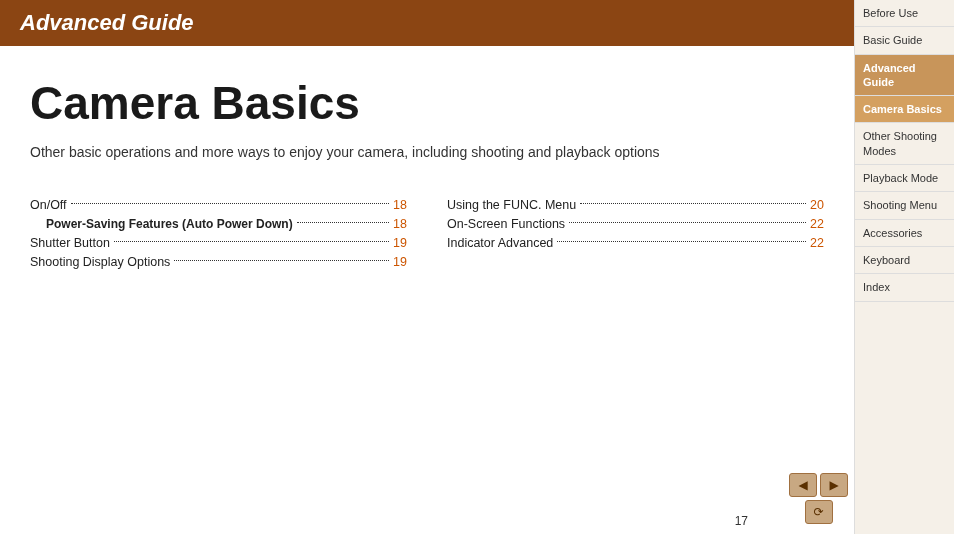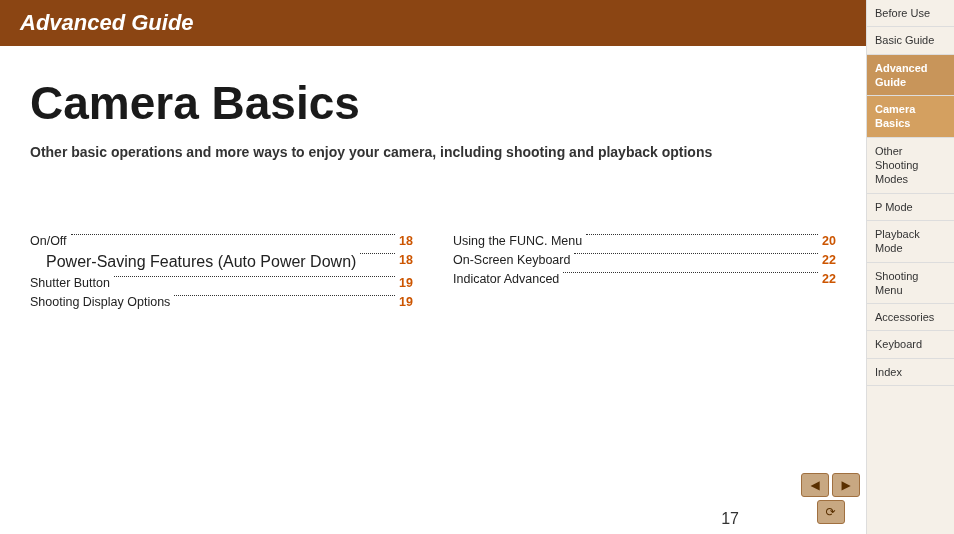--- a/index.html
+++ b/index.html
@@ -45,74 +45,74 @@
       font-size: 46px;
       font-weight: bold;
       color: #1a1a1a;
       margin-bottom: 14px;
       font-family: Arial, sans-serif;
     }
 
     .page-subtitle {
       font-size: 14px;
       color: #333;
-      margin-bottom: 74px;
-      font-weight: bold;
+      margin-bottom: 38px;
     }
 
     
     .toc-section {
       display: flex;
       gap: 40px;
       margin-top: 20px;
     }
 
     .toc-column {
       flex: 1;
     }
 
     .toc-entry {
       display: flex;
       justify-content: space-between;
-      align-items: flex-start;
+      align-items: center;
       font-size: 12.5px;
       color: #222;
       margin-bottom: 5px;
       position: relative;
     }
 
     .toc-entry .toc-label {
       white-space: nowrap;
       font-weight: normal;
     }
 
     .toc-entry.sub-entry .toc-label {
       padding-left: 16px;
-      font-size: 16px;
+      font-size: 12px;
+      font-weight: bold;
     }
 
     .toc-entry .toc-dots {
       flex: 1;
       border-bottom: 1px dotted #333;
       margin: 0 4px 3px 4px;
     }
 
     .toc-entry .toc-page {
       color: #cc5500;
-      font-weight: bold;
+      font-weight: normal;
       font-size: 12.5px;
       white-space: nowrap;
     }
 
     
     .page-number-bar {
       position: absolute;
       bottom: 6px;
-      right: 127px;
-      font-size: 16px;
+      right: 106px;
+      font-size: 12px;
       color: #333;
       margin-left: 44px;
     }
 
     
     .nav-buttons {
       position: absolute;
       bottom: 10px;
       right: 6px;
       display: flex;
@@ -135,21 +135,21 @@
       display: flex;
       align-items: center;
       justify-content: center;
       cursor: pointer;
       font-size: 12px;
       color: #5a3000;
     }
 
     
     .sidebar {
-      width: 88px;
+      width: 100px;
       background: #f5f0e8;
       border-left: 1px solid #ddd;
       display: flex;
       flex-direction: column;
       height: 100%;
     }
 
     .sidebar-item {
       padding: 6px 8px;
       font-size: 11px;
@@ -213,21 +213,21 @@
           </div>
         </div>
 
       <div class="toc-column" id="toc-right">
           <div class="toc-entry">
             <span class="toc-label">Using the FUNC. Menu</span>
             <span class="toc-dots"></span>
             <span class="toc-page">20</span>
           </div>
           <div class="toc-entry">
-            <span class="toc-label">On-Screen Keyboard</span>
+            <span class="toc-label">On-Screen Functions</span>
             <span class="toc-dots"></span>
             <span class="toc-page">22</span>
           </div>
           <div class="toc-entry">
             <span class="toc-label">Indicator Advanced</span>
             <span class="toc-dots"></span>
             <span class="toc-page">22</span>
           </div>
         </div>
     </div>
@@ -245,20 +245,19 @@
     </div>
   </div>
 </div>
 
 <div class="sidebar" id="sidebar">
     <div class="sidebar-item">Before Use</div>
     <div class="sidebar-item">Basic Guide</div>
     <div class="sidebar-item highlight">Advanced Guide</div>
     <div class="sidebar-item active">Camera Basics</div>
     <div class="sidebar-item">Other Shooting Modes</div>
-    <div class="sidebar-item">P Mode</div>
     <div class="sidebar-item">Playback Mode</div>
     <div class="sidebar-item">Shooting Menu</div>
     <div class="sidebar-item">Accessories</div>
     <div class="sidebar-item">Keyboard</div>
     <div class="sidebar-item">Index</div>
     <div class="sidebar-spacer"></div>
   </div>
 
 </body></html>

